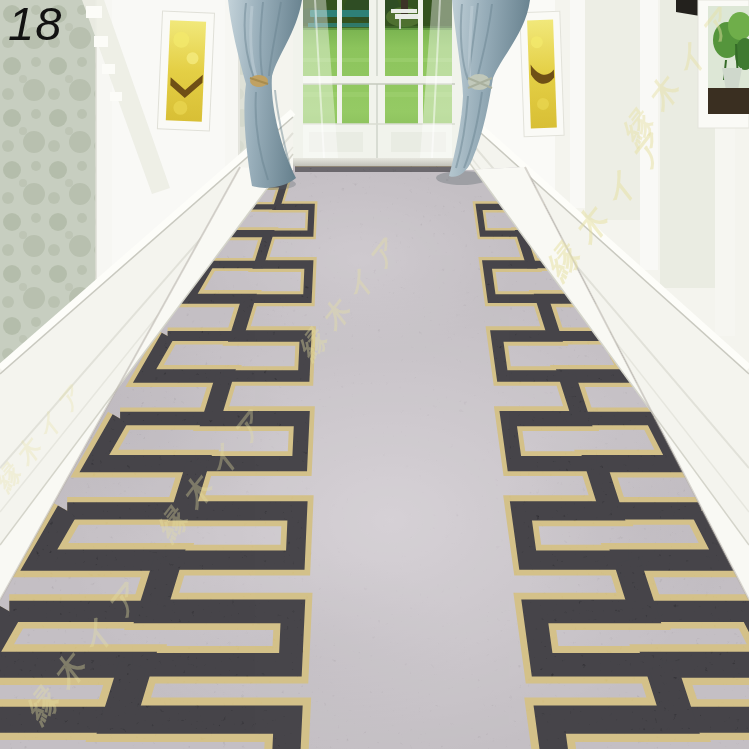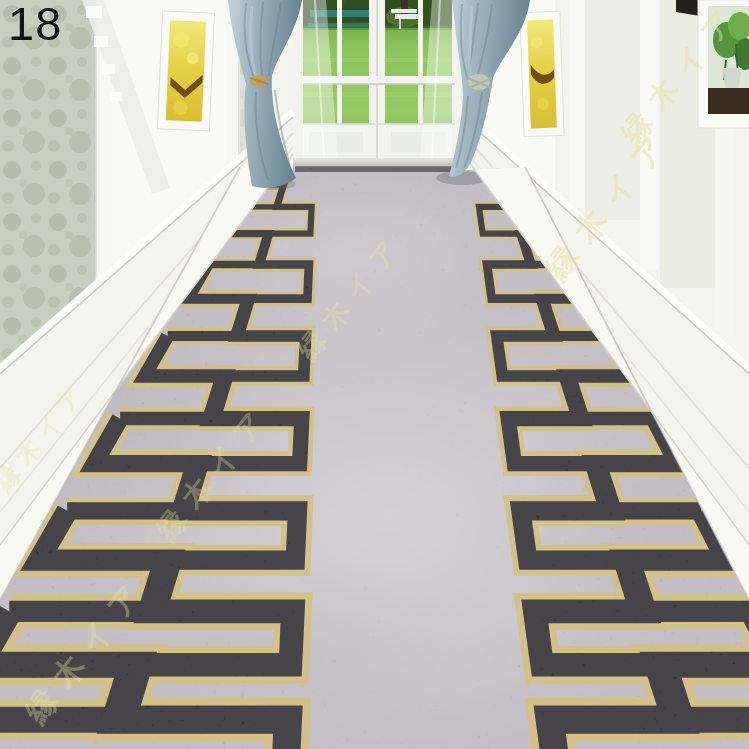--- a/index.html
+++ b/index.html
@@ -1,18 +1,18 @@
 <!DOCTYPE html>
 <html><head>
 <meta charset="utf-8">
 <style>
   html,body{margin:0;padding:0;background:#ffffff;}
   .stage{
     position:relative;width:749px;height:749px;overflow:hidden;
-    font-family:"Liberation Sans", sans-serif;background:#f4f4ee;
+    font-family:"Liberation Sans", sans-serif;background:#f4f4ee;font-style:italic;
   }
   .stage svg{position:absolute;left:0;top:0;}
   .corner-label{
     position:absolute;left:8px;top:-2px;font-size:47px;font-weight:400;
     letter-spacing:1px;line-height:1.1;user-select:none;
   }
   .wm{
     position:absolute;font-family:"DejaVu Sans", sans-serif;
     transform-origin:left top;transform:rotate(-52deg);
     white-space:nowrap;pointer-events:none;font-weight:700;

